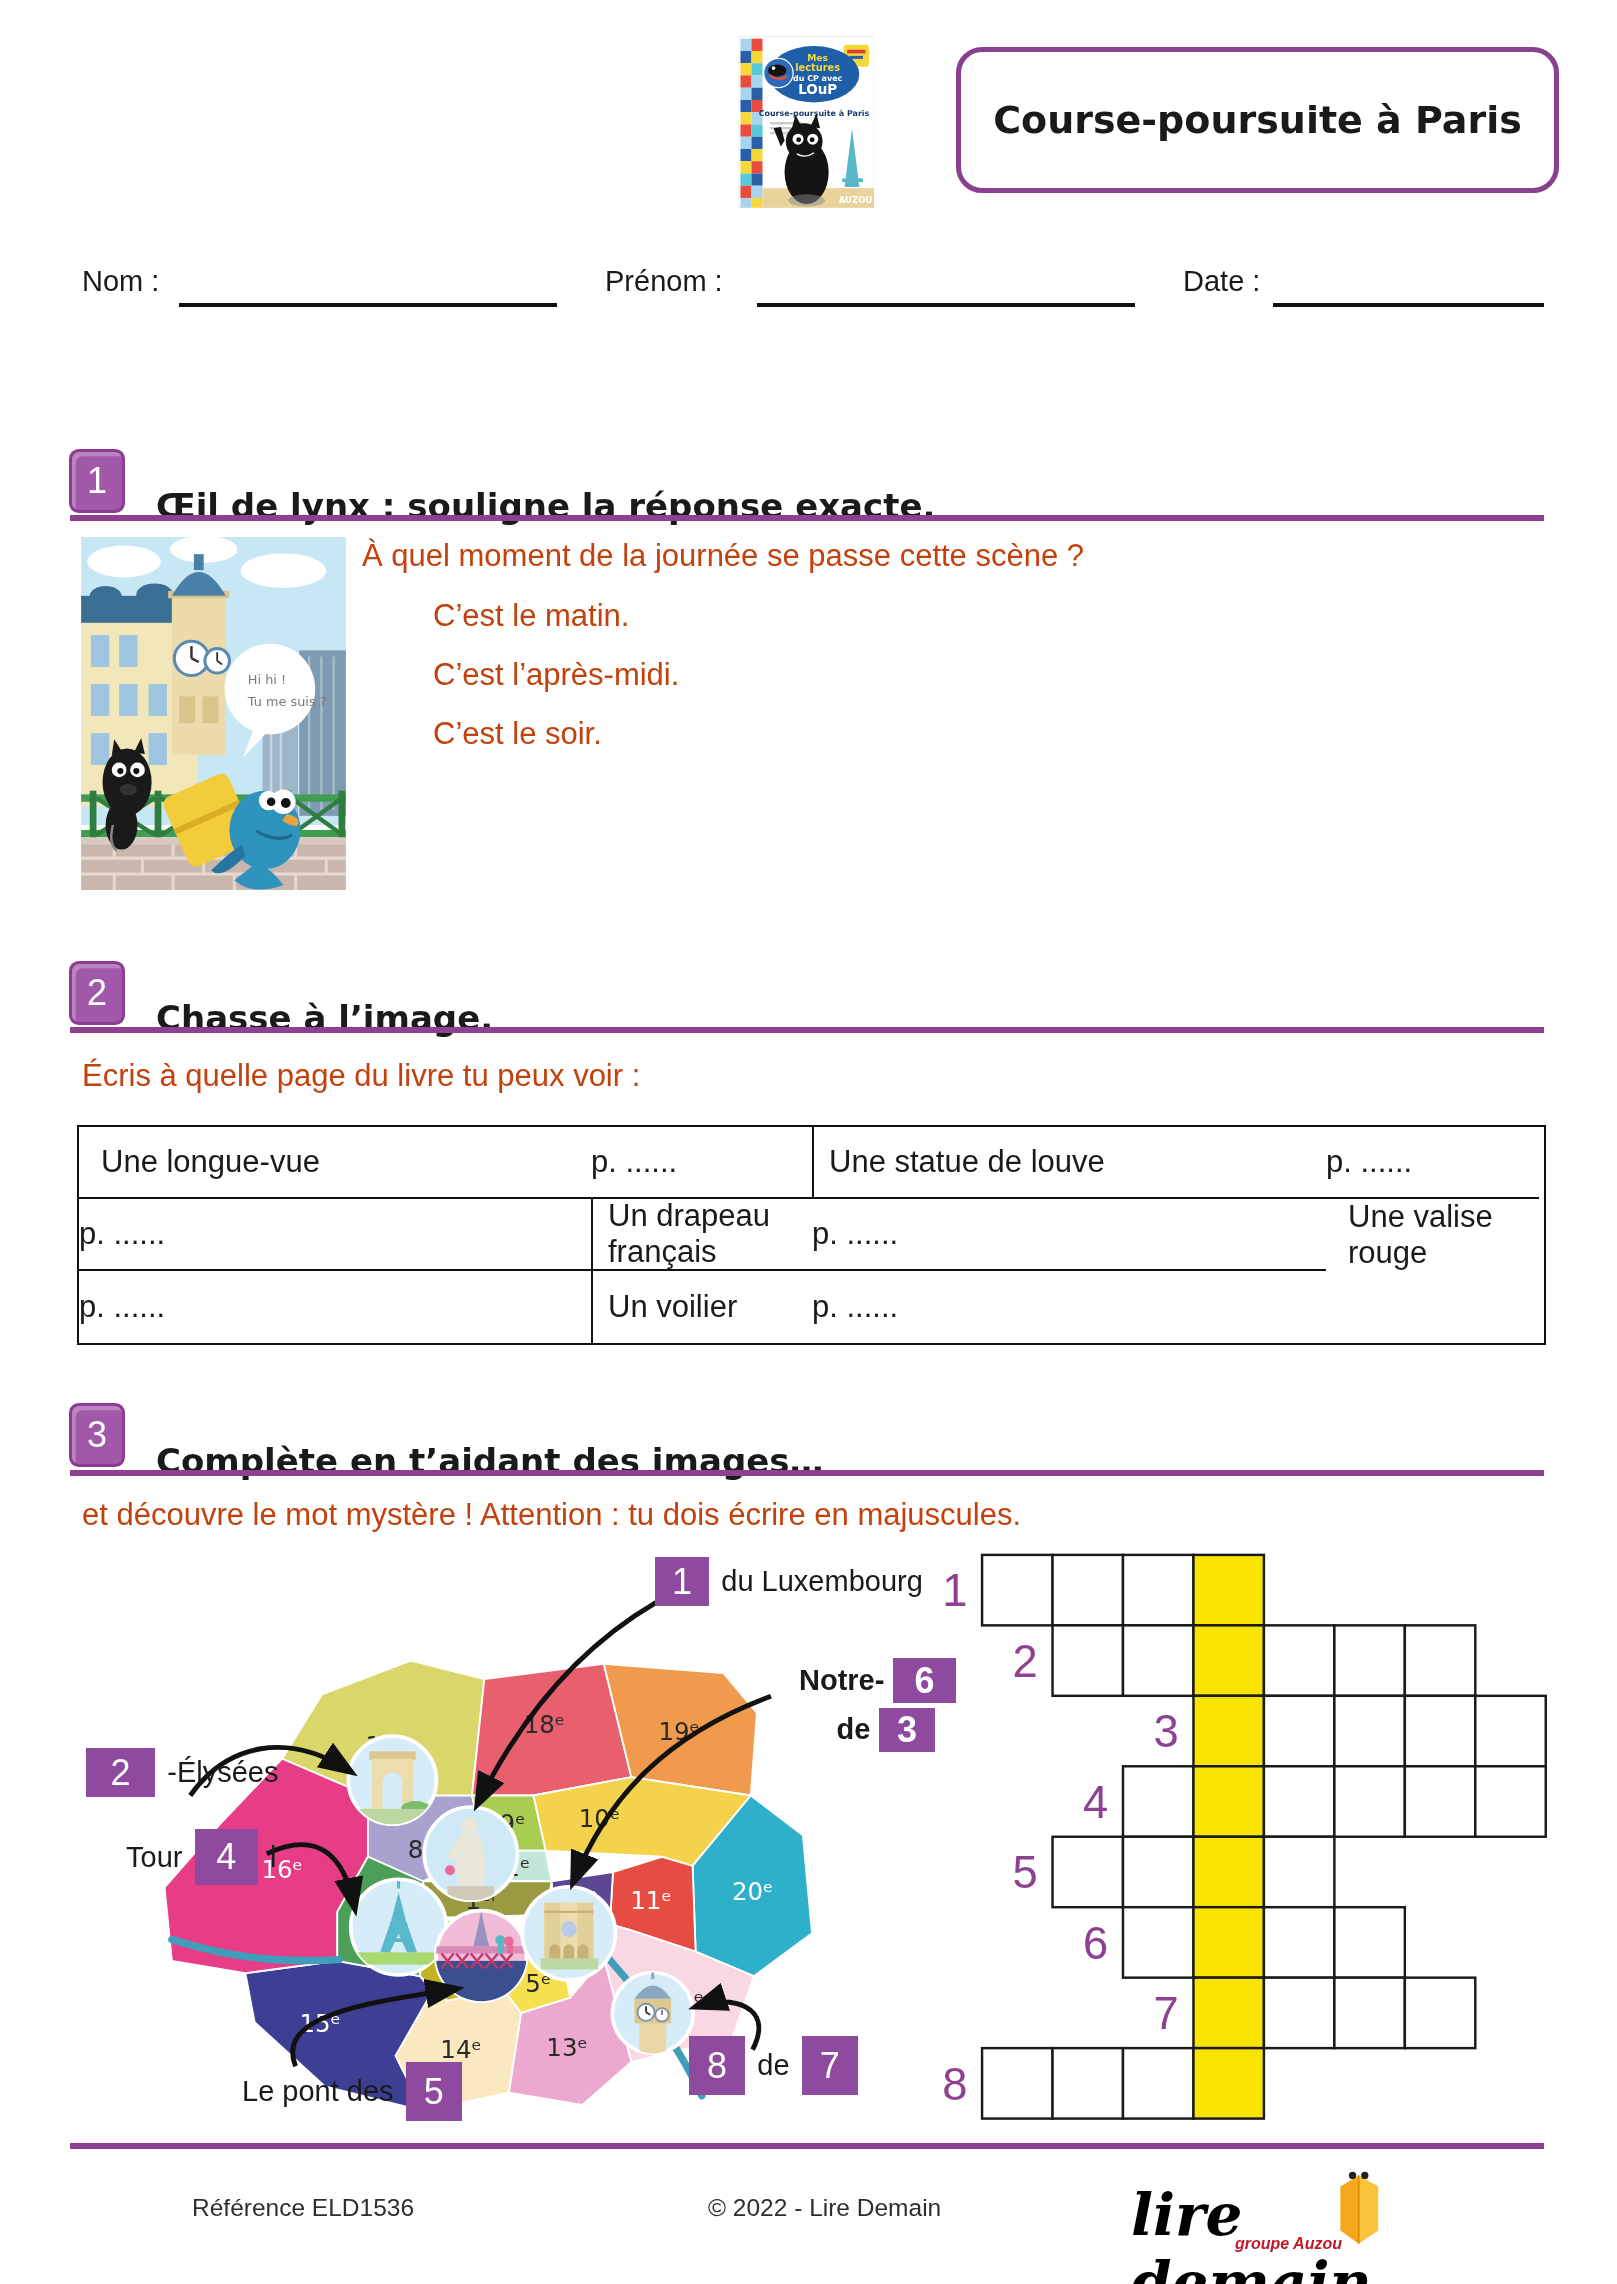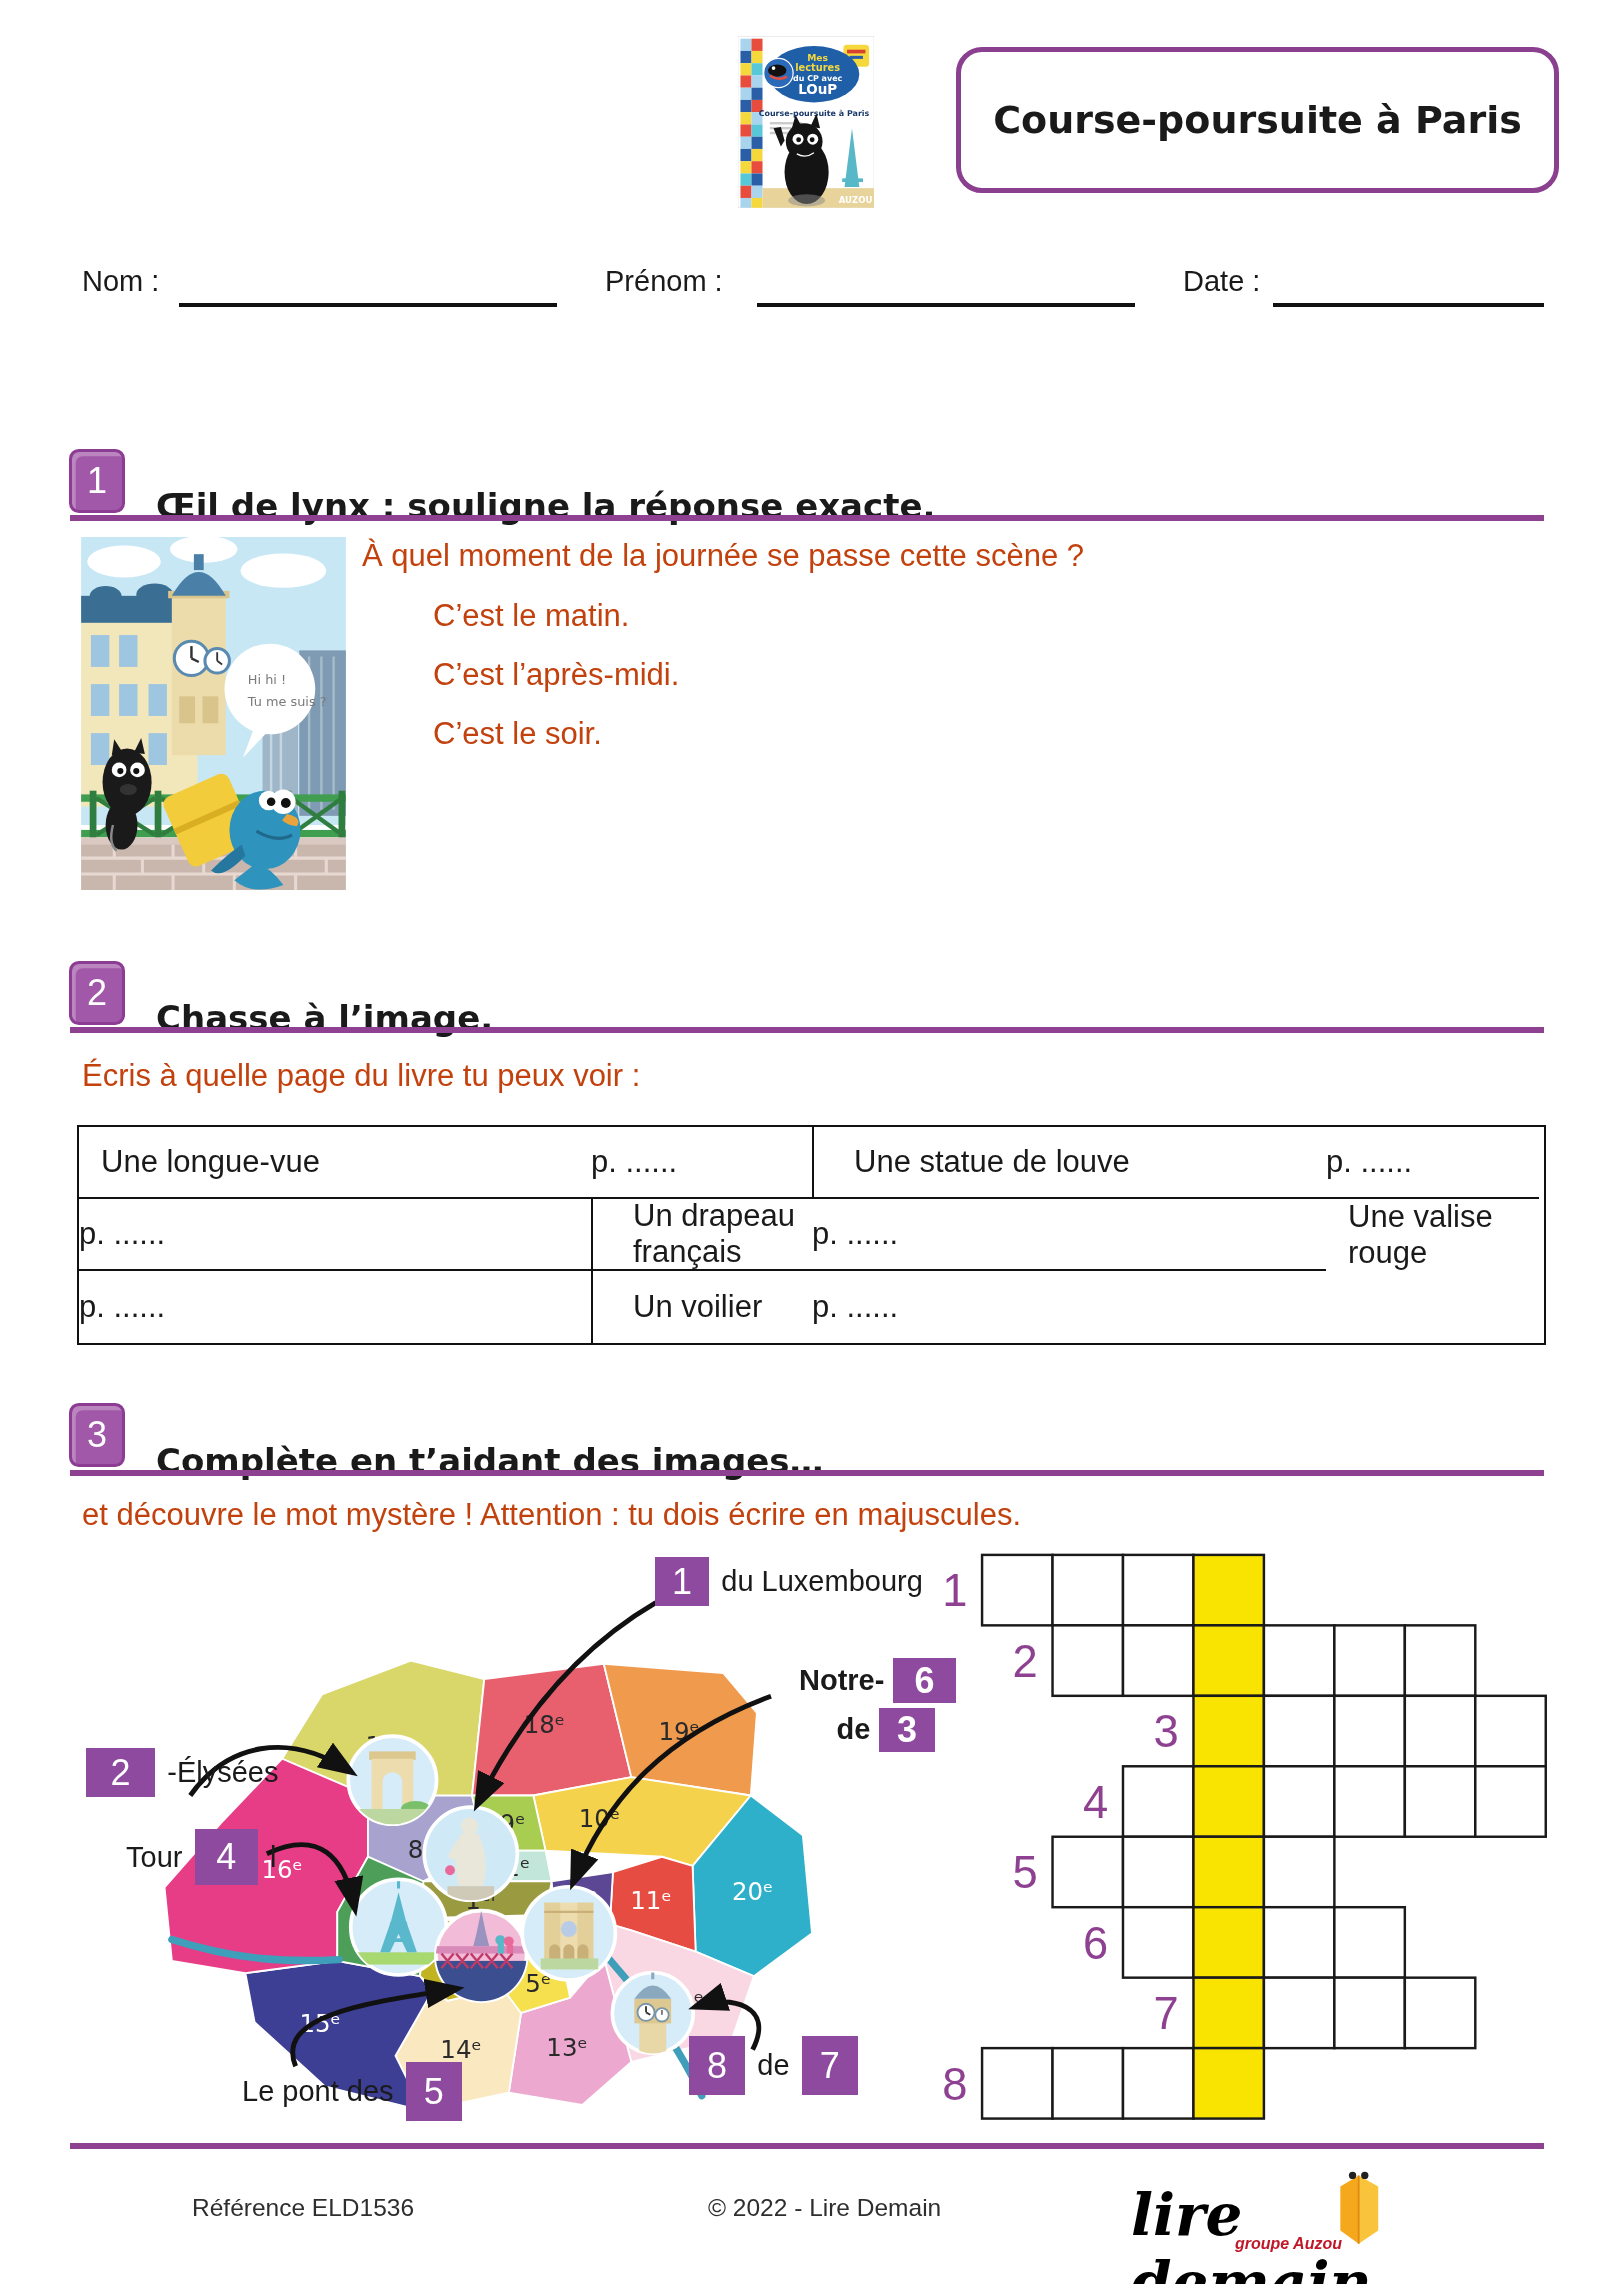--- a/index.html
+++ b/index.html
@@ -16,21 +16,21 @@
          box-shadow:inset 3.7px 4.3px 0 rgba(255,255,255,.28);color:#fff;font-size:36px;
          display:flex;align-items:center;justify-content:center;}
   .sectitle{font-size:34px;margin-top:25px;}
   .rule{position:absolute;left:70px;width:1474px;height:5.5px;background:#8e4191;}
   .body48{font-size:31px;color:#c2410c;}
   .ex2table{position:absolute;left:77px;top:1125px;width:1465px;border:2.5px solid #111;
             display:grid;grid-template-columns:512px 221px 514px 213px;grid-auto-rows:72px;}
   .ex2table>div{display:flex;align-items:center;font-size:31px;}
   .c1{padding-left:22px;border-bottom:2.5px solid #111;}
   .c2{border-bottom:2.5px solid #111;}
-  .c3{padding-left:40px;border-left:2.5px solid #111;border-bottom:2.5px solid #111;}
+  .c3{padding-left:15px;border-left:2.5px solid #111;border-bottom:2.5px solid #111;}
   .lastrow{border-bottom:none !important;}
   .mlabel{display:flex;align-items:center;font-size:29px;gap:12.3px;}
   .pbox{background:#8e4a9e;color:#fff;display:flex;align-items:center;justify-content:center;
         font-size:36px;}
   .cwnum{font-size:74px;fill:#8e4191;font-family:"Liberation Sans",sans-serif;}
   .foot{font-size:24.5px;color:#2e2e2e;}
   svg text{font-family:"DejaVu Sans",sans-serif;}
 </style>
 </head>
 <body>

